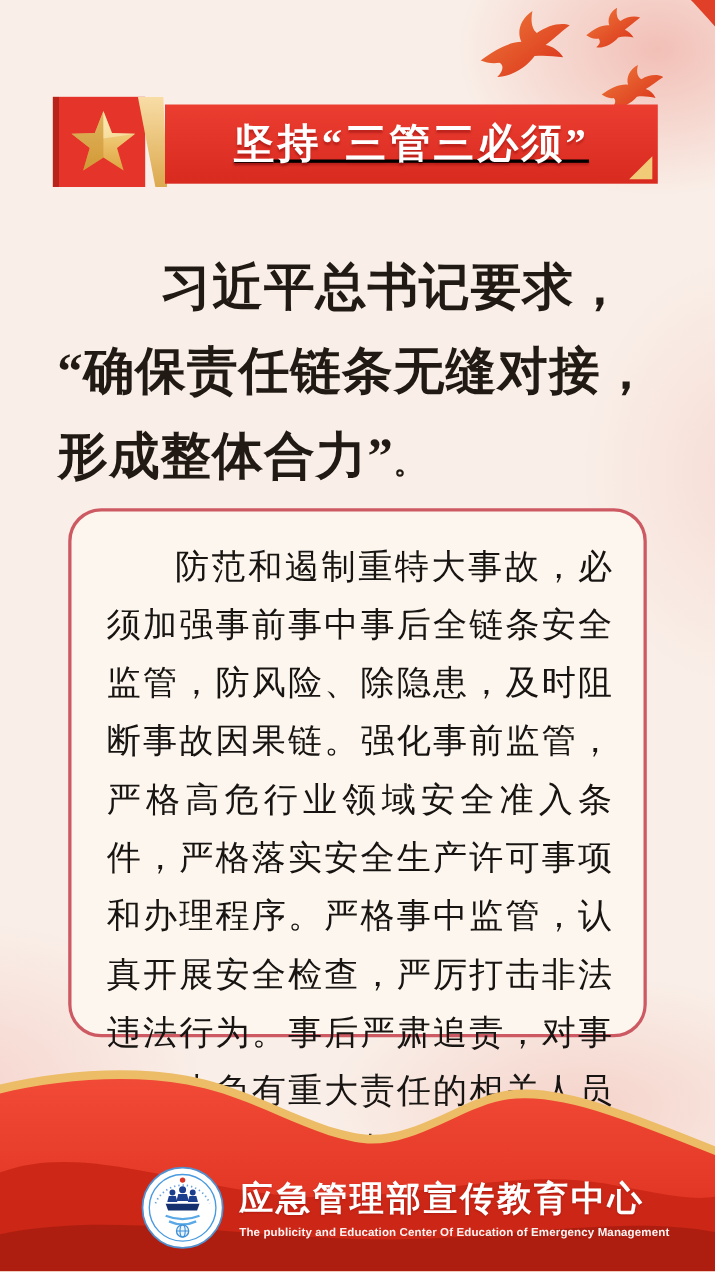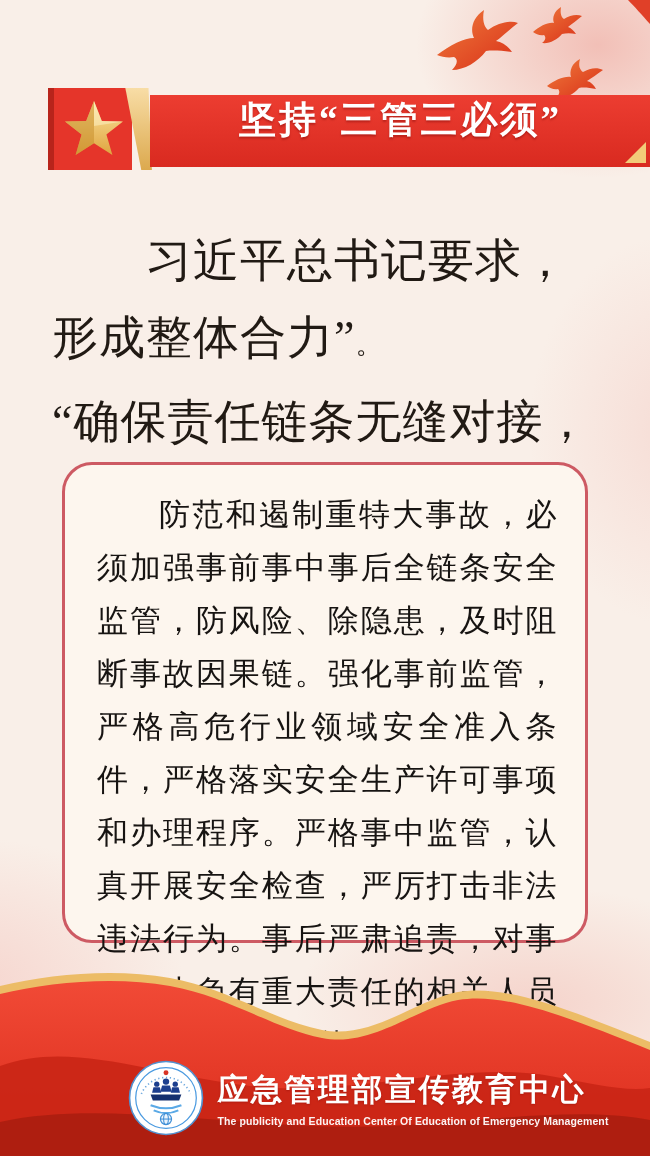--- a/index.html
+++ b/index.html
@@ -22,39 +22,39 @@
     position:absolute;left:48px;top:88px;width:84px;height:82px;
     background:linear-gradient(90deg,#b8241b 0 7%,#e5352a 7% 100%);
   }
   .star-icon{position:absolute;left:63px;top:98px;width:62px;height:62px;}
   .banner-wedge{
     position:absolute;left:120px;top:88px;width:38px;height:82px;
     background:linear-gradient(180deg,#f8dda6,#dca94e);
     clip-path:polygon(14% 0,75% 0,84% 100%,56% 100%);
   }
   .banner-main{
-    position:absolute;left:150px;top:95px;width:501px;height:72px;
+    position:absolute;left:150px;top:95px;width:448px;height:72px;
     background:linear-gradient(180deg,#ec3d31,#d92a20);
-    display:flex;justify-content:center;
+    display:flex;align-items:center;justify-content:center;text-decoration:underline;
   }
   .banner-title{
     color:#fff;font-family:"Liberation Serif","DejaVu Serif",serif;
     font-size:37px;font-weight:900;letter-spacing:3px;
     text-shadow:0 2px 2px rgba(110,0,0,.35);
     white-space:nowrap;
   }
   .banner-corner{
     position:absolute;right:5px;bottom:4px;width:0;height:0;
     border-left:21px solid transparent;border-bottom:21px solid #f2cb79;
   }
   
   .headline{
     position:absolute;left:52px;top:222px;width:548px;
     font-family:"Liberation Serif","DejaVu Serif",serif;
-    font-weight:400;color:#211a14;
+    font-weight:700;color:#211a14;
     font-size:46px;line-height:77px;letter-spacing:1px;
   }
   .headline .indent{padding-left:94px;}
   .headline .period{font-size:27px;letter-spacing:0;}
   
   .quote-box{
     position:absolute;left:62px;top:462px;width:526px;height:481px;
     box-sizing:border-box;border:3px solid #cd5a63;border-radius:30px;
     background:#fdf6ee;
   }
@@ -115,22 +115,22 @@
     <polygon fill="#fff3c9" opacity=".5" points="31,3 38.8,22.9 60,23.6 31,28"></polygon>
   </svg>
   <div class="banner-wedge"></div>
   <div class="banner-main">
     <span class="banner-title">坚持“三管三必须”</span>
     <span class="banner-corner"></span>
   </div>
 
   <div class="headline">
     <div class="indent">习近平总书记要求，</div>
+    <div>“确保责任链条无缝对接，</div>
     <div><span>形成整体合力”</span><span class="period">。</span></div>
-    <div>“确保责任链条无缝对接，</div>
   </div>
 
   <div class="quote-box">
     <p>防范和遏制重特大事故，必须加强事前事中事后全链条安全监管，防风险、除隐患，及时阻断事故因果链。强化事前监管，严格高危行业领域安全准入条件，严格落实安全生产许可事项和办理程序。严格事中监管，认真开展安全检查，严厉打击非法违法行为。事后严肃追责，对事故发生负有重大责任的相关人员依法严肃追究法律责任。</p>
   </div>
 
   <svg class="waves" viewBox="0 0 650 216" preserveAspectRatio="none">
     <defs>
       <linearGradient id="wred" x1="0" y1="0" x2="0" y2="1">
         <stop offset="0" stop-color="#f14a36"></stop>

